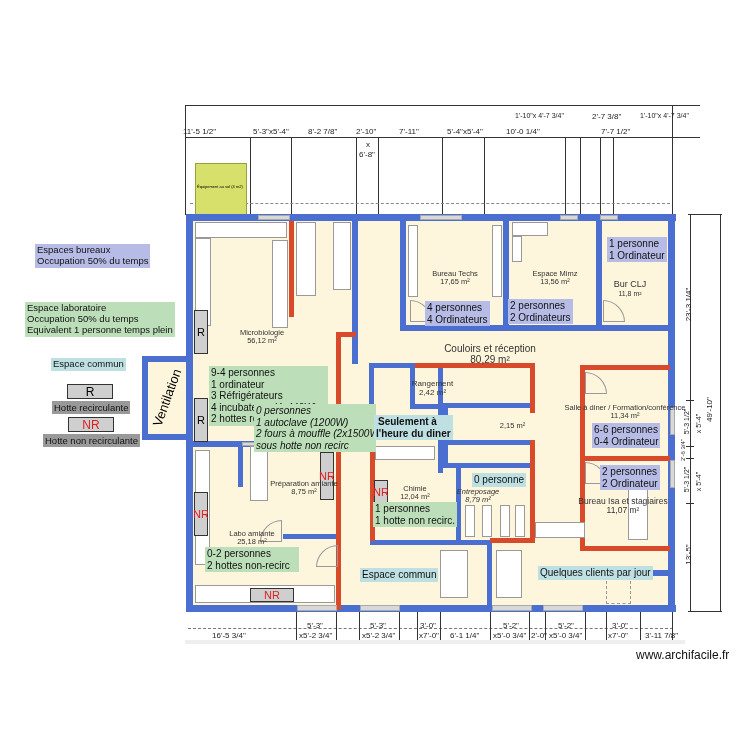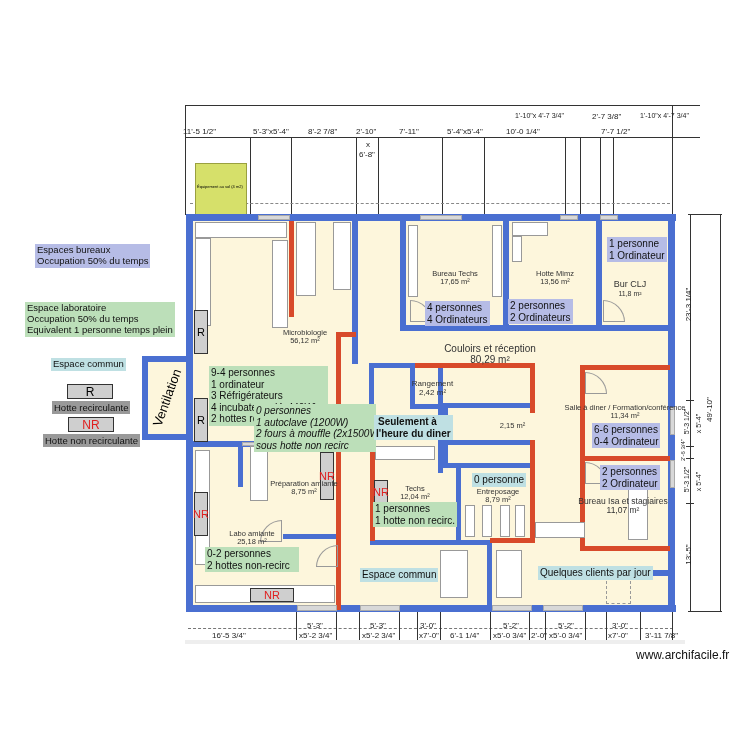--- a/index.html
+++ b/index.html
@@ -177,30 +177,30 @@
     <span>NR</span>
   </div>
 <div class="hood nr" style="left:374px;top:480px;width:14px;height:24px;">
     <span>NR</span>
   </div>
 
 <div class="abs" style="left:132px;top:390px;width:70px;transform:rotate(-70deg);font-size:13px;text-align:center;">
   <span>Ventilation</span>
 </div>
 
-<div class="room-label" style="left:232px;top:329px;width:60px;margin-left:43px;">
+<div class="room-label" style="left:232px;top:329px;width:60px;">
     <div>Microbiologie</div>
     <div>56,12 m²</div>
   </div>
 <div class="room-label" style="left:420px;top:270px;width:70px;">
     <div>Bureau Techs</div>
     <div>17,65 m²</div>
   </div>
 <div class="room-label" style="left:520px;top:270px;width:70px;">
-    <div>Hotte Mimz</div>
+    <div>Espace Mimz</div>
     <div>13,56 m²</div>
   </div>
 <div class="room-label" style="left:600px;top:280px;width:60px;font-size:9px;">
     <div>Bur CLJ</div>
     <div style="font-size:7px;">11,8 m²</div>
   </div>
 <div class="room-label" style="left:435px;top:343px;width:110px;font-size:10px;">
     <div>Couloirs et réception</div>
     <div>80,29 m²</div>
   </div>
@@ -216,24 +216,24 @@
   </div>
 <div class="room-label" style="left:555px;top:404px;width:140px;">
     <div>Salle à diner / Formation/conférence</div>
     <div>11,34 m²</div>
   </div>
 <div class="room-label" style="left:266px;top:480px;width:76px;">
     <div>Préparation amiante</div>
     <div>8,75 m²</div>
   </div>
 <div class="room-label" style="left:395px;top:485px;width:40px;">
-    <div>Techs</div>
+    <div>Chimie</div>
     <div>12,04 m²</div>
   </div>
-<div class="room-label" style="left:468px;top:488px;width:60px;">
+<div class="room-label" style="left:448px;top:488px;width:60px;font-style:italic;">
     <div>Entreposage</div>
     <div>8,79 m²</div>
   </div>
 <div class="room-label" style="left:578px;top:497px;width:90px;font-size:8.5px;">
     <div>Bureau Isa et stagiaires</div>
     <div>11,07 m²</div>
   </div>
 <div class="room-label" style="left:222px;top:530px;width:60px;">
     <div>Labo amiante</div>
     <div>25,18 m²</div>

